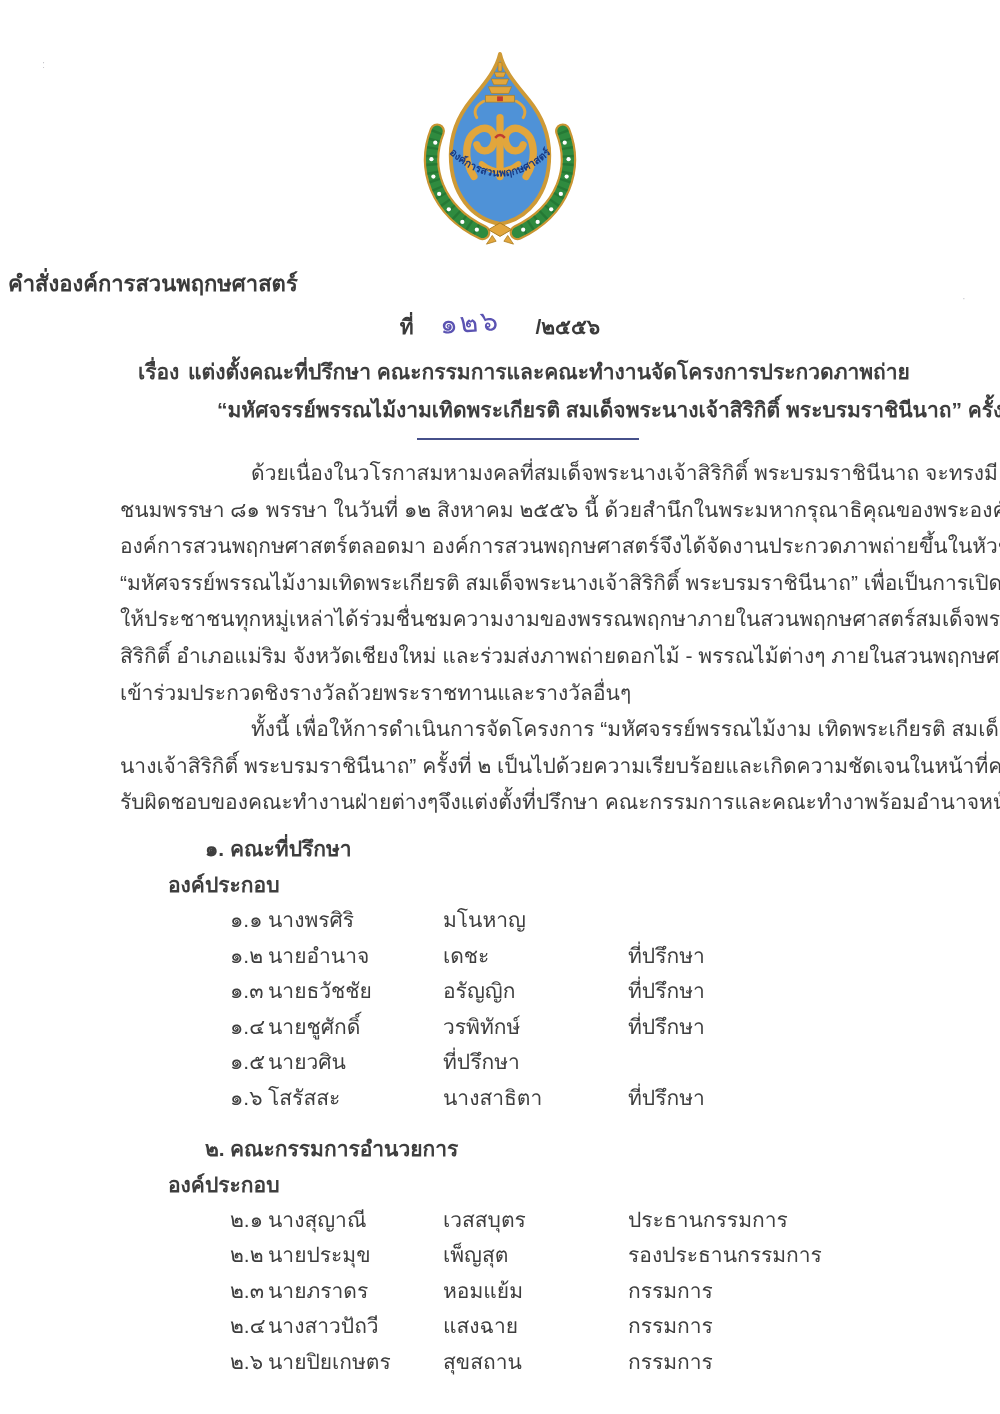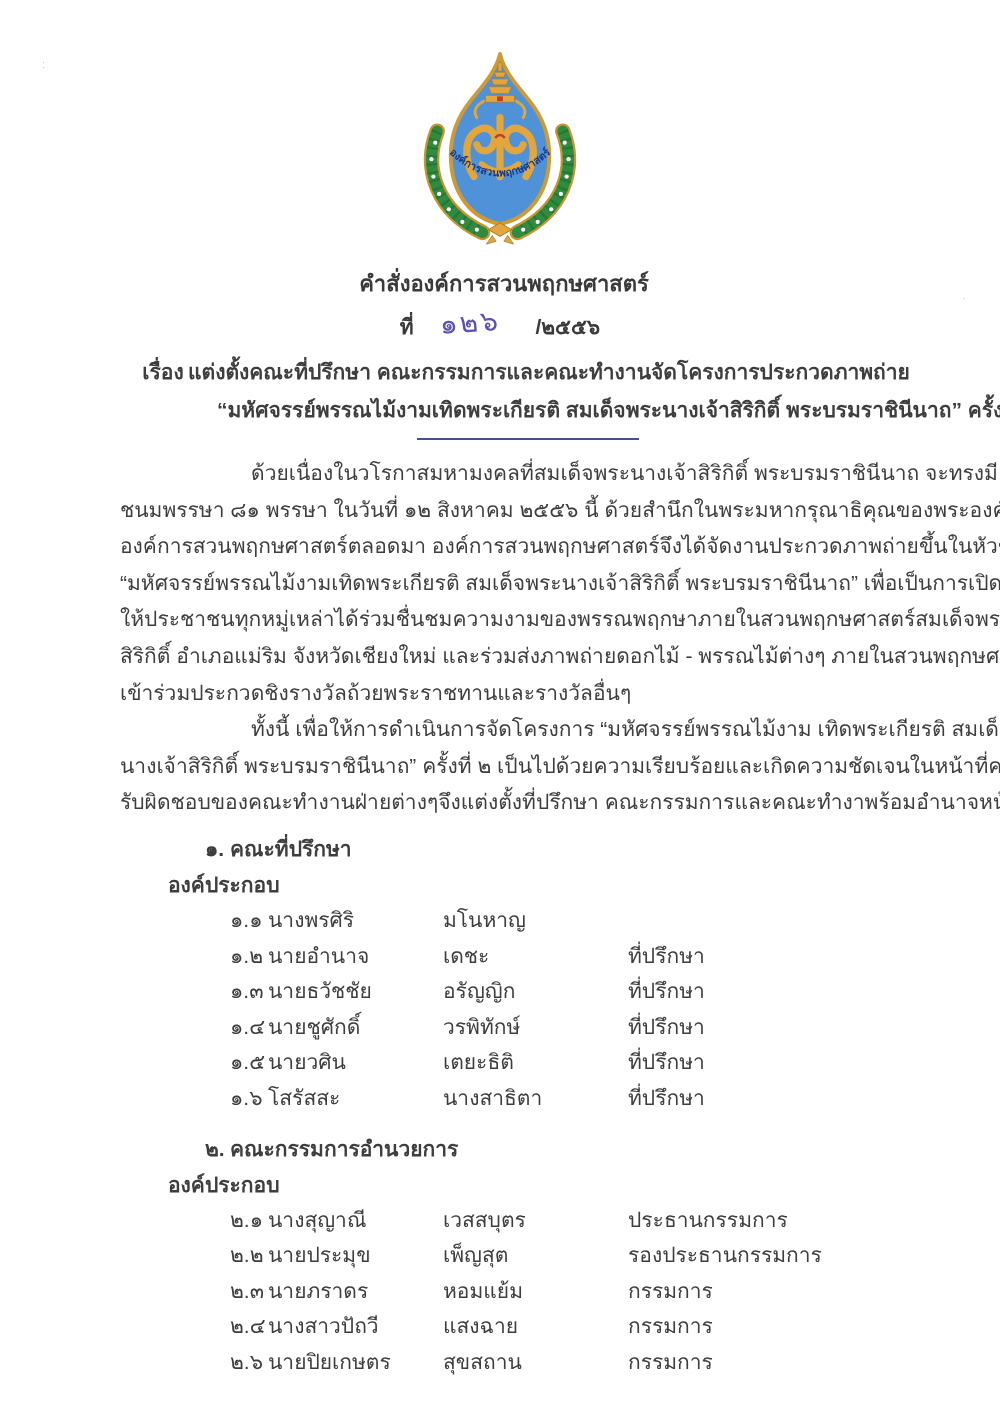--- a/index.html
+++ b/index.html
@@ -11,21 +11,20 @@
     height: 1414px;
     margin: 0 auto;
     background: #ffffff;
     overflow: hidden;
     font-family: "Liberation Sans", "DejaVu Sans", sans-serif;
     color: #3e3e3e;
   }
   .logo-wrap { padding-top: 50px; text-align: center; }
   .doc-title {
     margin-top: 14px;
-    text-align: center;
     font-size: 22px;
     font-weight: 700;
     color: #3a3a3a;
     padding-left: 8px;
   }
   .doc-no {
     margin-top: 2px;
     text-align: center;
     font-size: 21px;
     font-weight: 700;
@@ -37,21 +36,21 @@
     display: inline-block;
     font-size: 28px;
     font-weight: 400;
     color: #5b53b2;
     transform: rotate(-4deg) translateY(-2px);
     margin: 0 12px 0 20px;
     letter-spacing: 2px;
   }
   .doc-no .suffix { margin-left: 18px; }
   .subject-wrap { margin: 6px 65px 0 120px; font-weight: 700; font-size: 21px; }
-  .subject-line1 { display: flex; line-height: 38px; text-align: center; }
+  .subject-line1 { display: flex; line-height: 38px; }
   .subject-line1 .lbl { width: 68px; padding-left: 18px; flex: 0 0 auto; }
   .subject-line2 { padding-left: 97px; line-height: 38px; white-space: nowrap; }
   .divider {
     width: 222px;
     margin: 9px auto 0 auto;
     border-top: 2px solid #46508a;
     height: 0;
   }
   .content { margin: 0 65px 0 120px; font-size: 21px; }
   .para { margin-top: 15px; }
@@ -206,21 +205,20 @@
       </div>
       <div class="crow">
         <span>๑.๔</span>
         <span>นายชูศักดิ์</span>
         <span>วรพิทักษ์</span>
         <span>ที่ปรึกษา</span>
       </div>
       <div class="crow">
         <span>๑.๕</span>
         <span>นายวศิน</span>
-        <span>เตยะธิติ</span>
         <span>ที่ปรึกษา</span>
       </div>
       <div class="crow">
         <span>๑.๖</span>
         <span>โสรัสสะ</span>
         <span>นางสาธิตา</span>
         <span>ที่ปรึกษา</span>
       </div>
     </div>
 

